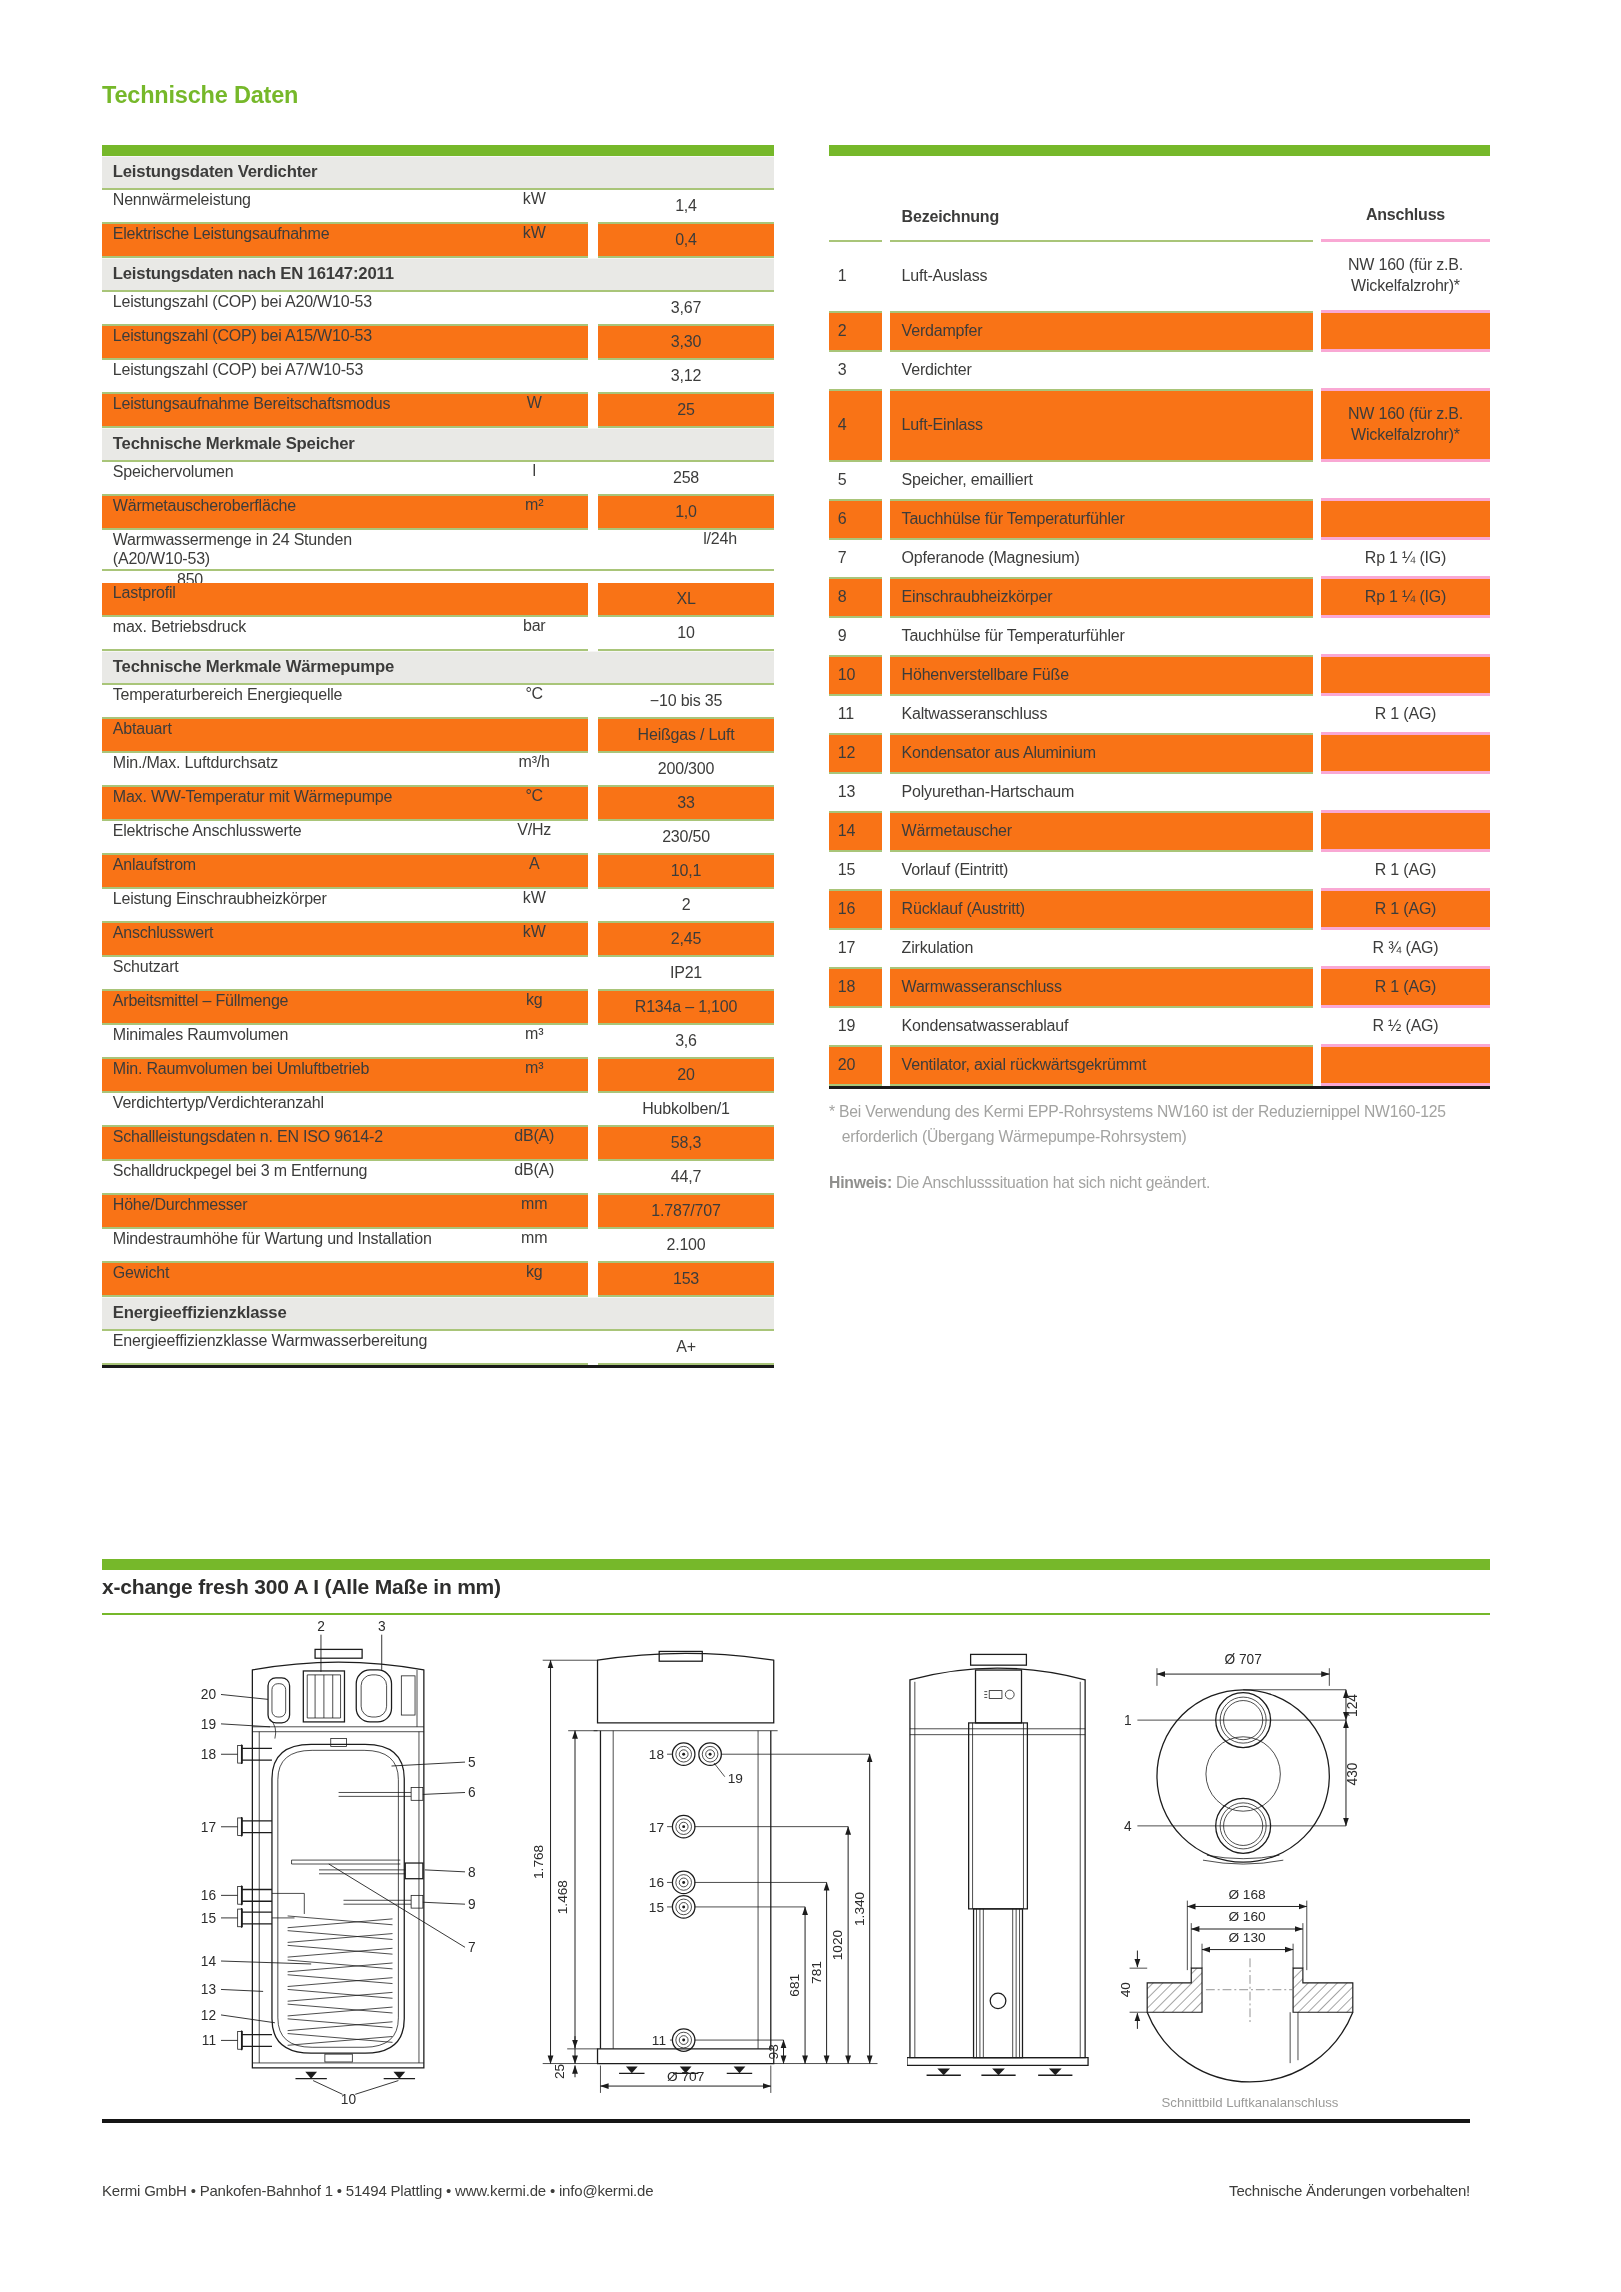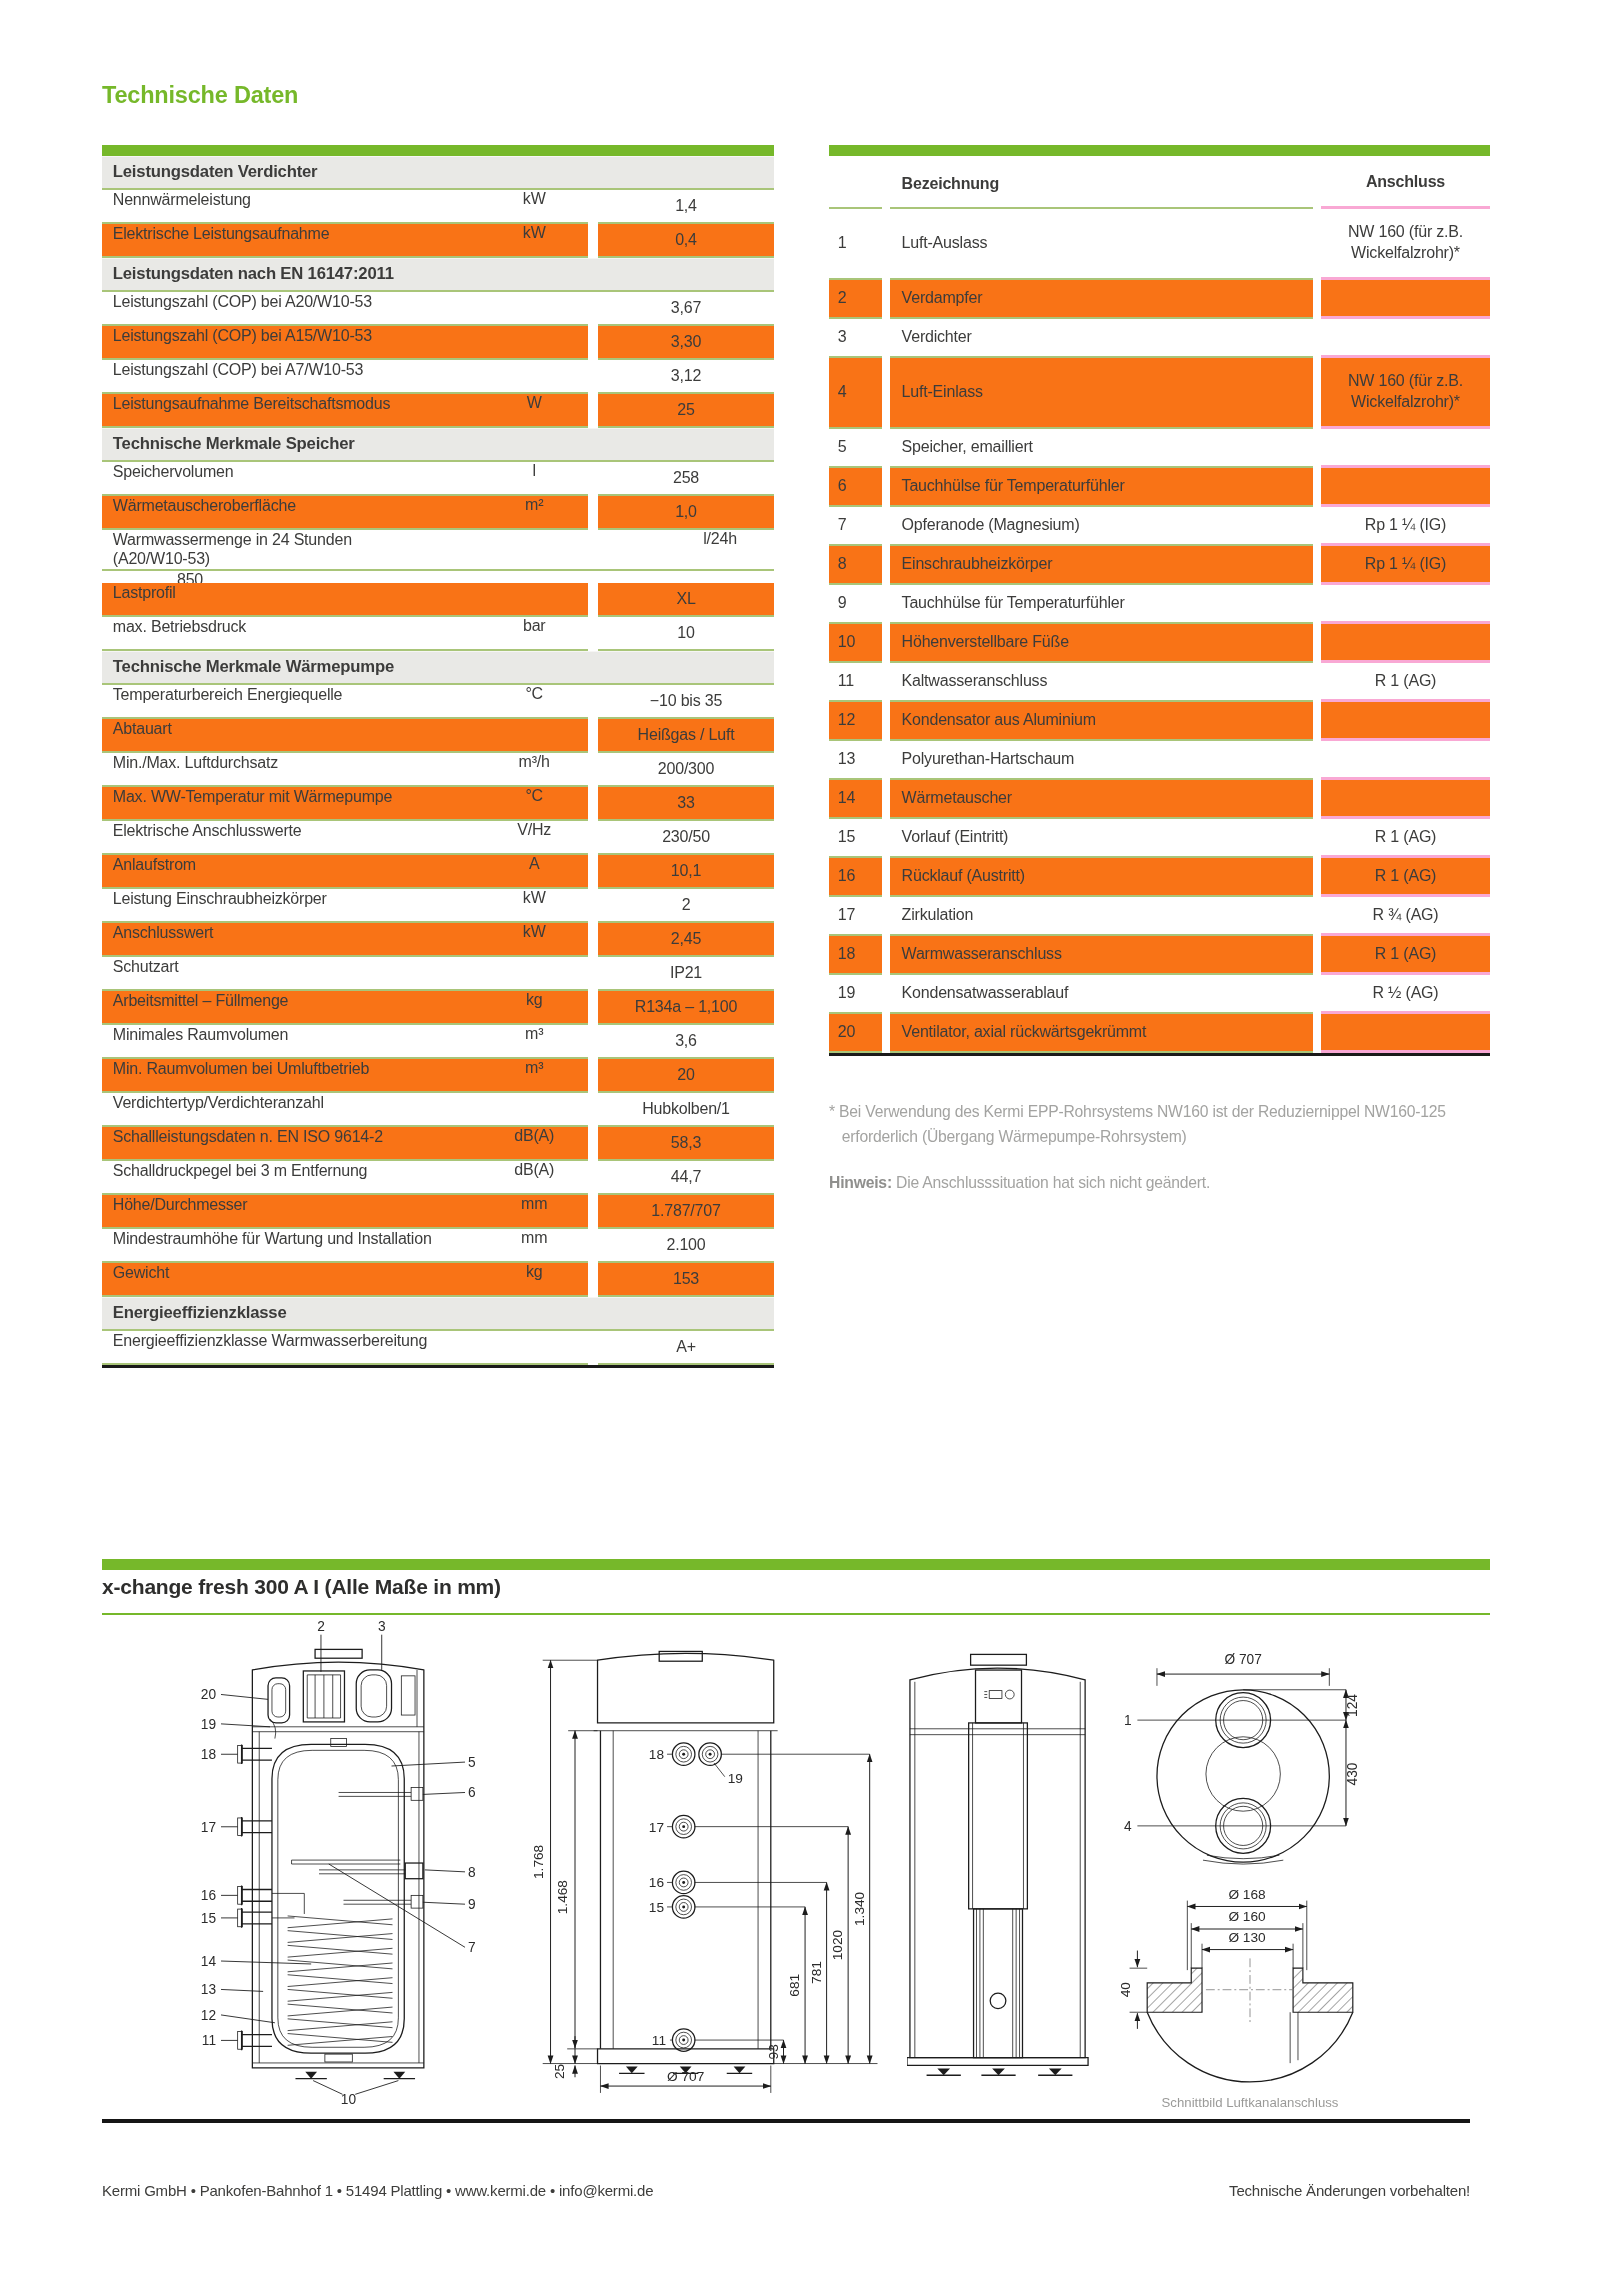--- a/index.html
+++ b/index.html
@@ -28,21 +28,21 @@
   .cellmain{flex:1;display:flex;border-bottom:2px solid #a9c579;padding-left:10.8px;}
   .lab{flex:1;line-height:19.6px;}
   .unit{width:108px;text-align:center;}
   .cellval{width:176px;display:flex;align-items:center;justify-content:center;
            border-bottom:2px solid #a9c579;text-align:center;}
   .lsec{height:34px;display:flex;align-items:center;font-weight:bold;font-size:16.7px;
         background:#e9e9e6;border-bottom:2px solid #a9c579;border-top:1px solid #f6f6f4;padding-left:10.8px;}
 
   
   .rtable{position:absolute;left:829px;top:145px;width:661px;}
-  .rhead{display:flex;height:53px;}
+  .rhead{display:flex;height:86px;}
   .rhead .rname,.rhead .rconn{font-weight:bold;display:flex;align-items:flex-end;padding-bottom:13.7px;}
   .rhead .rconn{justify-content:center;}
   .rrow{display:flex;height:39px;}
   .rrow2{height:71px;}
   .rnum{width:53px;display:flex;align-items:center;padding-left:8.8px;border-bottom:2px solid #a9c579;}
   .rname{flex:1;display:flex;align-items:center;padding-left:11.8px;border-bottom:2px solid #a9c579;}
   .rconn{width:169px;display:flex;align-items:center;justify-content:center;text-align:center;
          border-bottom:3px solid #f9a8d4;line-height:20.6px;padding:0 3.9px;}
 
   

